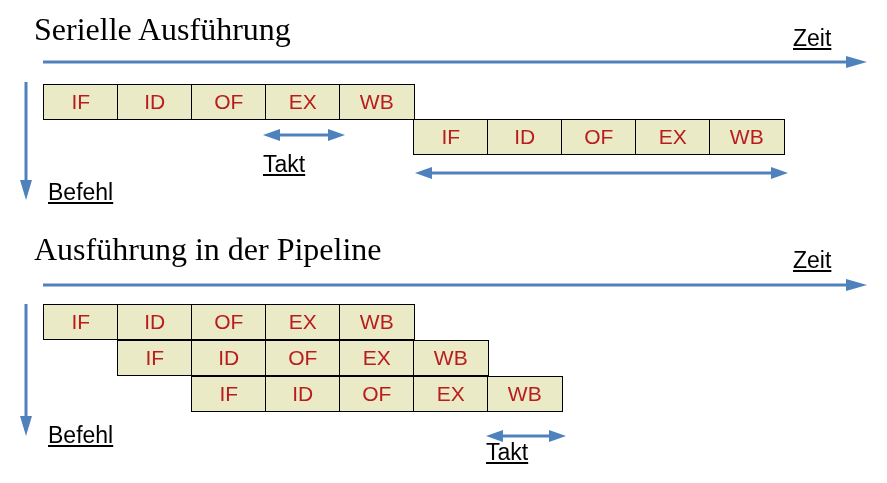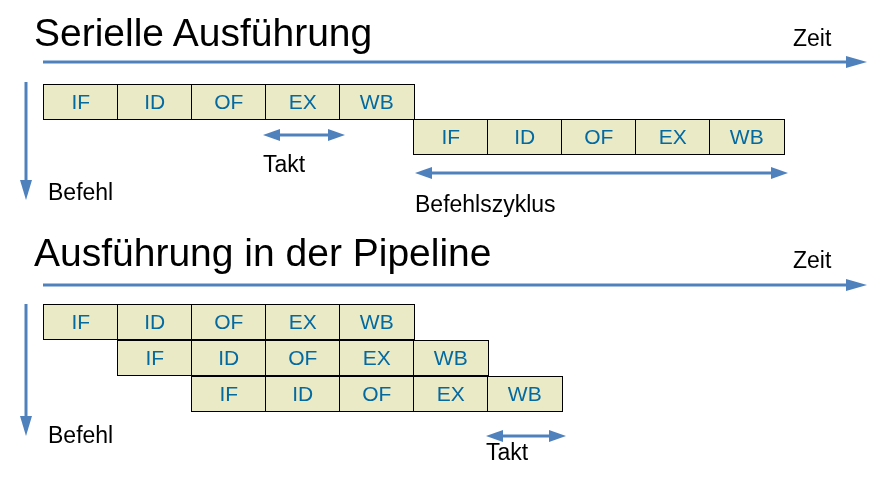--- a/index.html
+++ b/index.html
@@ -5,29 +5,29 @@
   :root{
     --accent-blue:#4F81BD;
     --stage-fill:#EAEAC6;
     --stage-border:#000000;
   }
   html,body{margin:0;padding:0;background:#ffffff;}
   .canvas{
     position:relative;width:887px;height:483px;background:#ffffff;
     font-family:"Liberation Sans","DejaVu Sans",sans-serif;color:#000;overflow:hidden;
   }
-  .title{position:absolute;font-size:39px;line-height:1.1;white-space:nowrap;}
-  .lbl{position:absolute;font-size:23px;line-height:1.1;white-space:nowrap;}
+  .title{position:absolute;font-size:32px;line-height:1.1;white-space:nowrap;font-family:Liberation Serif, serif;}
+  .lbl{position:absolute;font-size:23px;line-height:1.1;white-space:nowrap;text-decoration:underline;}
   .lbl.center{text-align:left;}
   .stage-row{position:absolute;display:flex;}
   .stage-cell{
     box-sizing:border-box;width:75.5px;height:36px;
     background:var(--stage-fill);border:1.5px solid var(--stage-border);
     display:flex;align-items:center;justify-content:center;
-    font-size:21px;color:#0369a1;flex:0 0 auto;
+    font-size:21px;color:#b91c1c;flex:0 0 auto;
   }
   .stage-cell + .stage-cell{margin-left:-1.5px;}
   svg.arrow{position:absolute;overflow:visible;}
   svg.arrow line{stroke:var(--accent-blue);stroke-width:3;}
   svg.arrow polygon{fill:var(--accent-blue);}
 </style>
 </head>
 <body>
 
 <div class="canvas">
@@ -71,21 +71,20 @@
   <div class="lbl center" style="left:263px;top:152px;width:82px">Takt</div>
 
   <div class="lbl" style="left:48px;top:180px">Befehl</div>
 
   <svg class="arrow" style="left:415px;top:165px" width="373" height="16">
     <polygon points="0,8 17,2 17,14"></polygon>
     <line x1="14" y1="8" x2="359" y2="8"></line>
     <polygon points="373,8 356,2 356,14"></polygon>
   </svg>
 
-  <div class="lbl center" style="left:415px;top:192px;width:373px">Befehlszyklus</div>
 
   <div class="title" style="left:34px;top:232px">Ausführung in der Pipeline</div>
 
   <div class="lbl" style="left:793px;top:248px">Zeit</div>
 
   <svg class="arrow" style="left:43px;top:277px" width="824" height="16">
     <line x1="0" y1="8" x2="806" y2="8"></line>
     <polygon points="803,2 824,8 803,14"></polygon>
   </svg>
 

